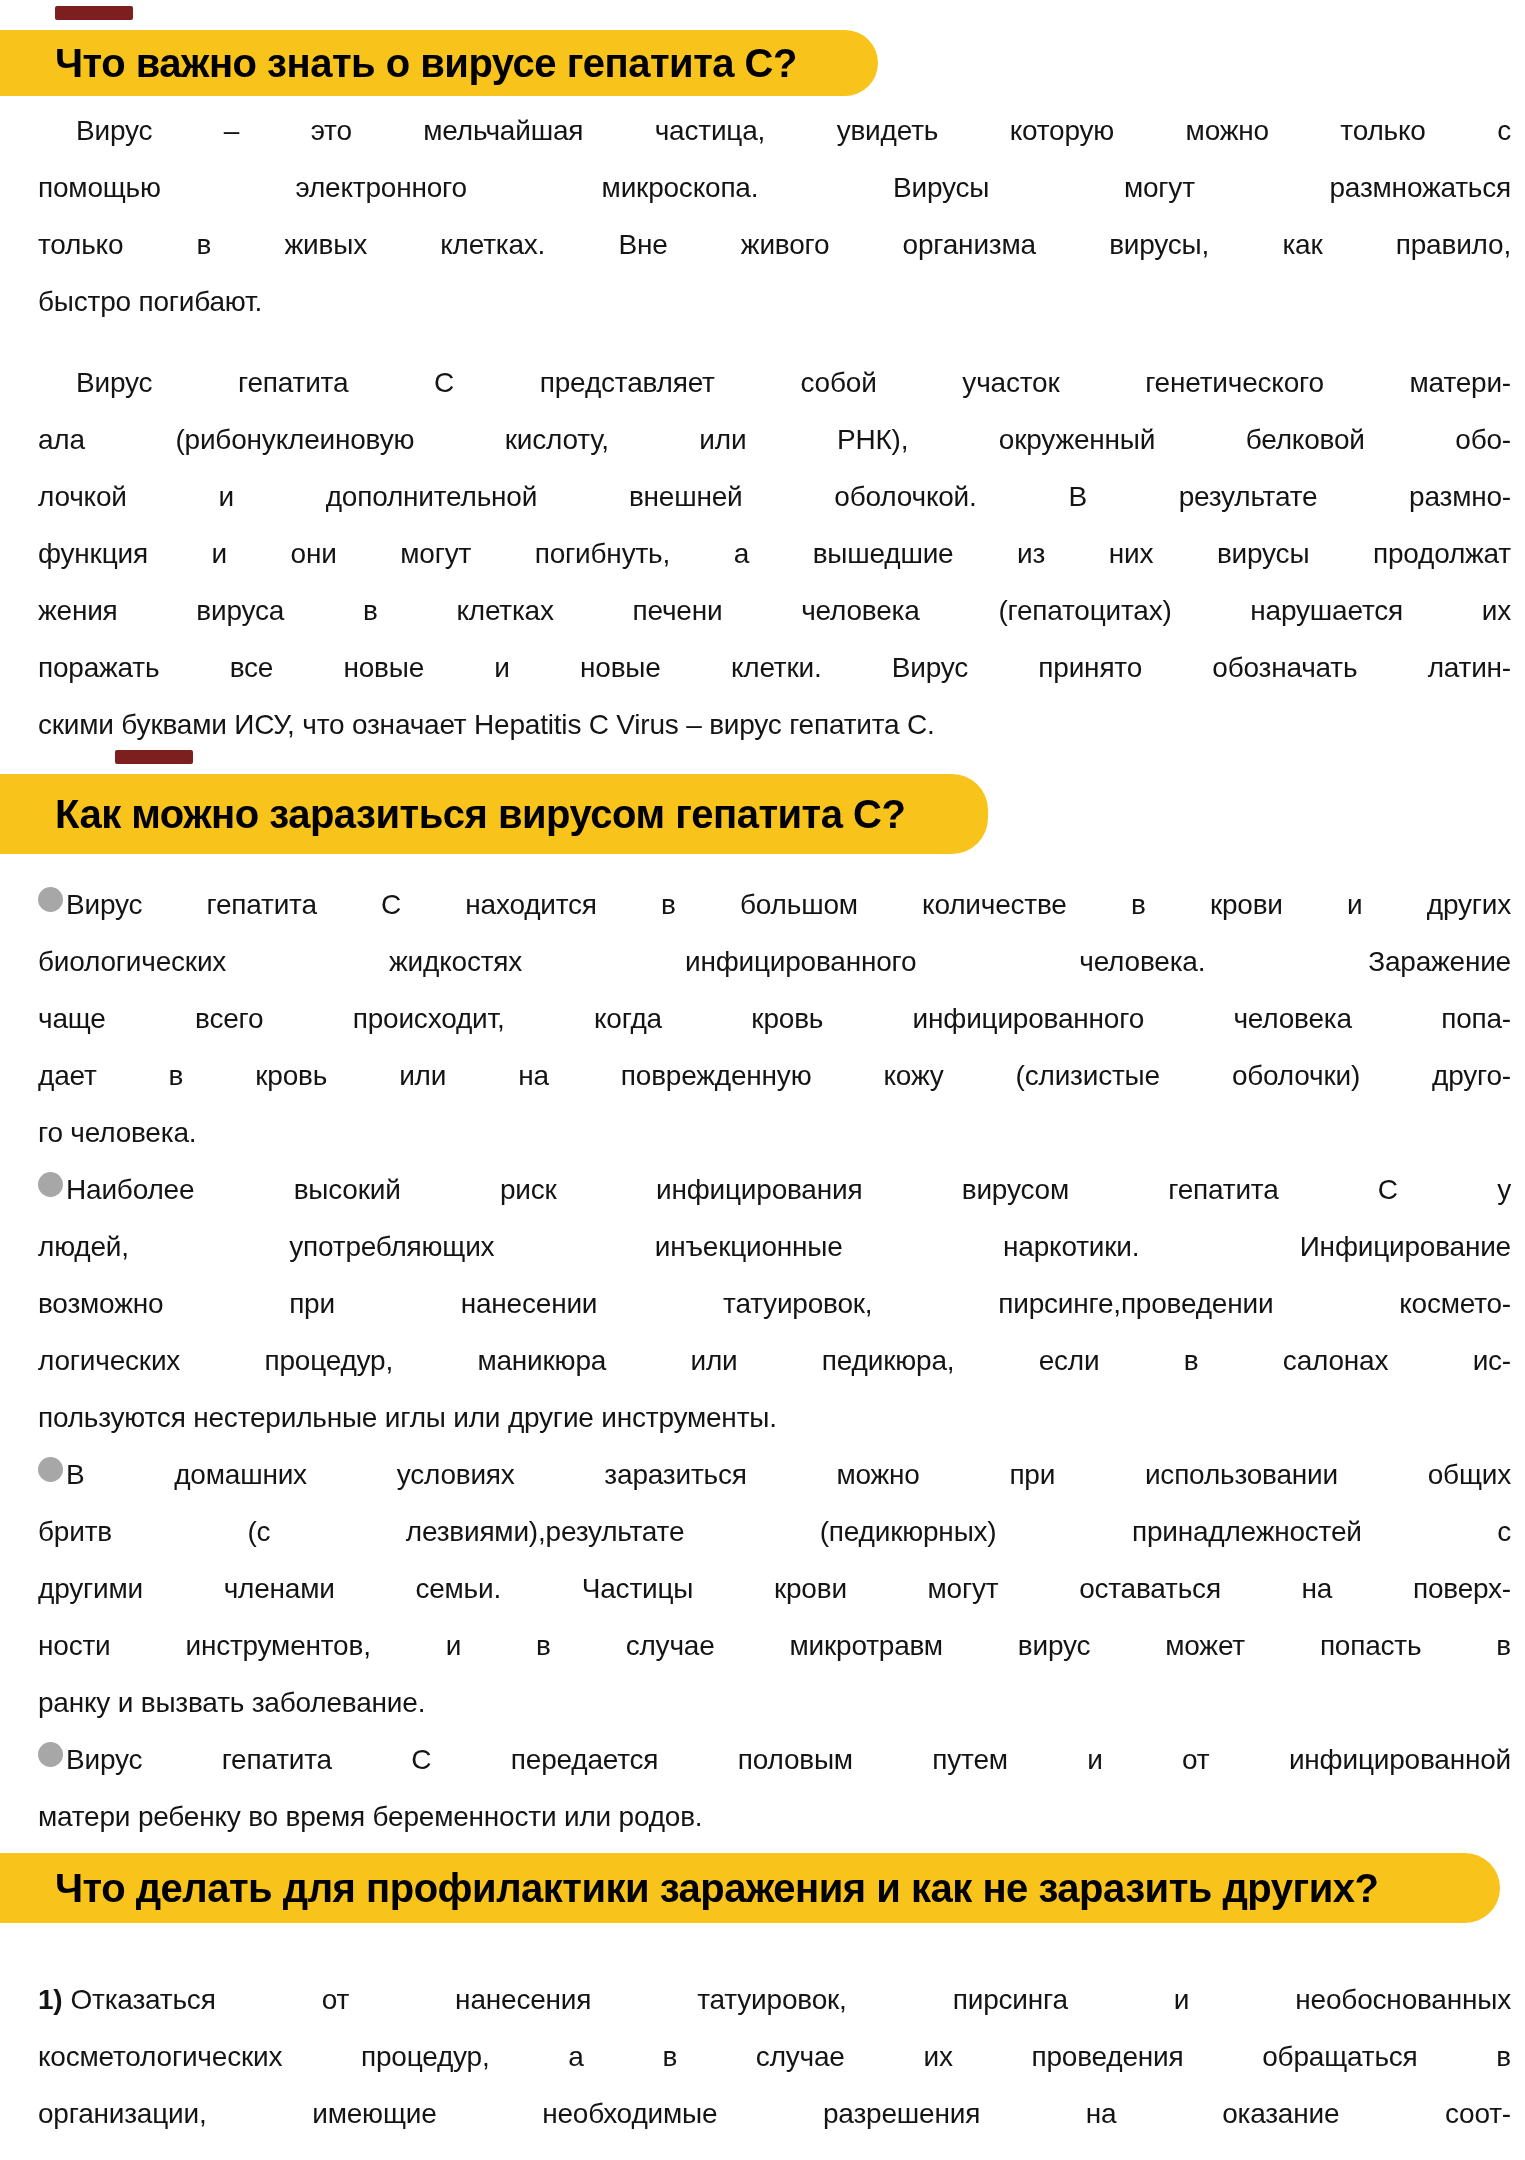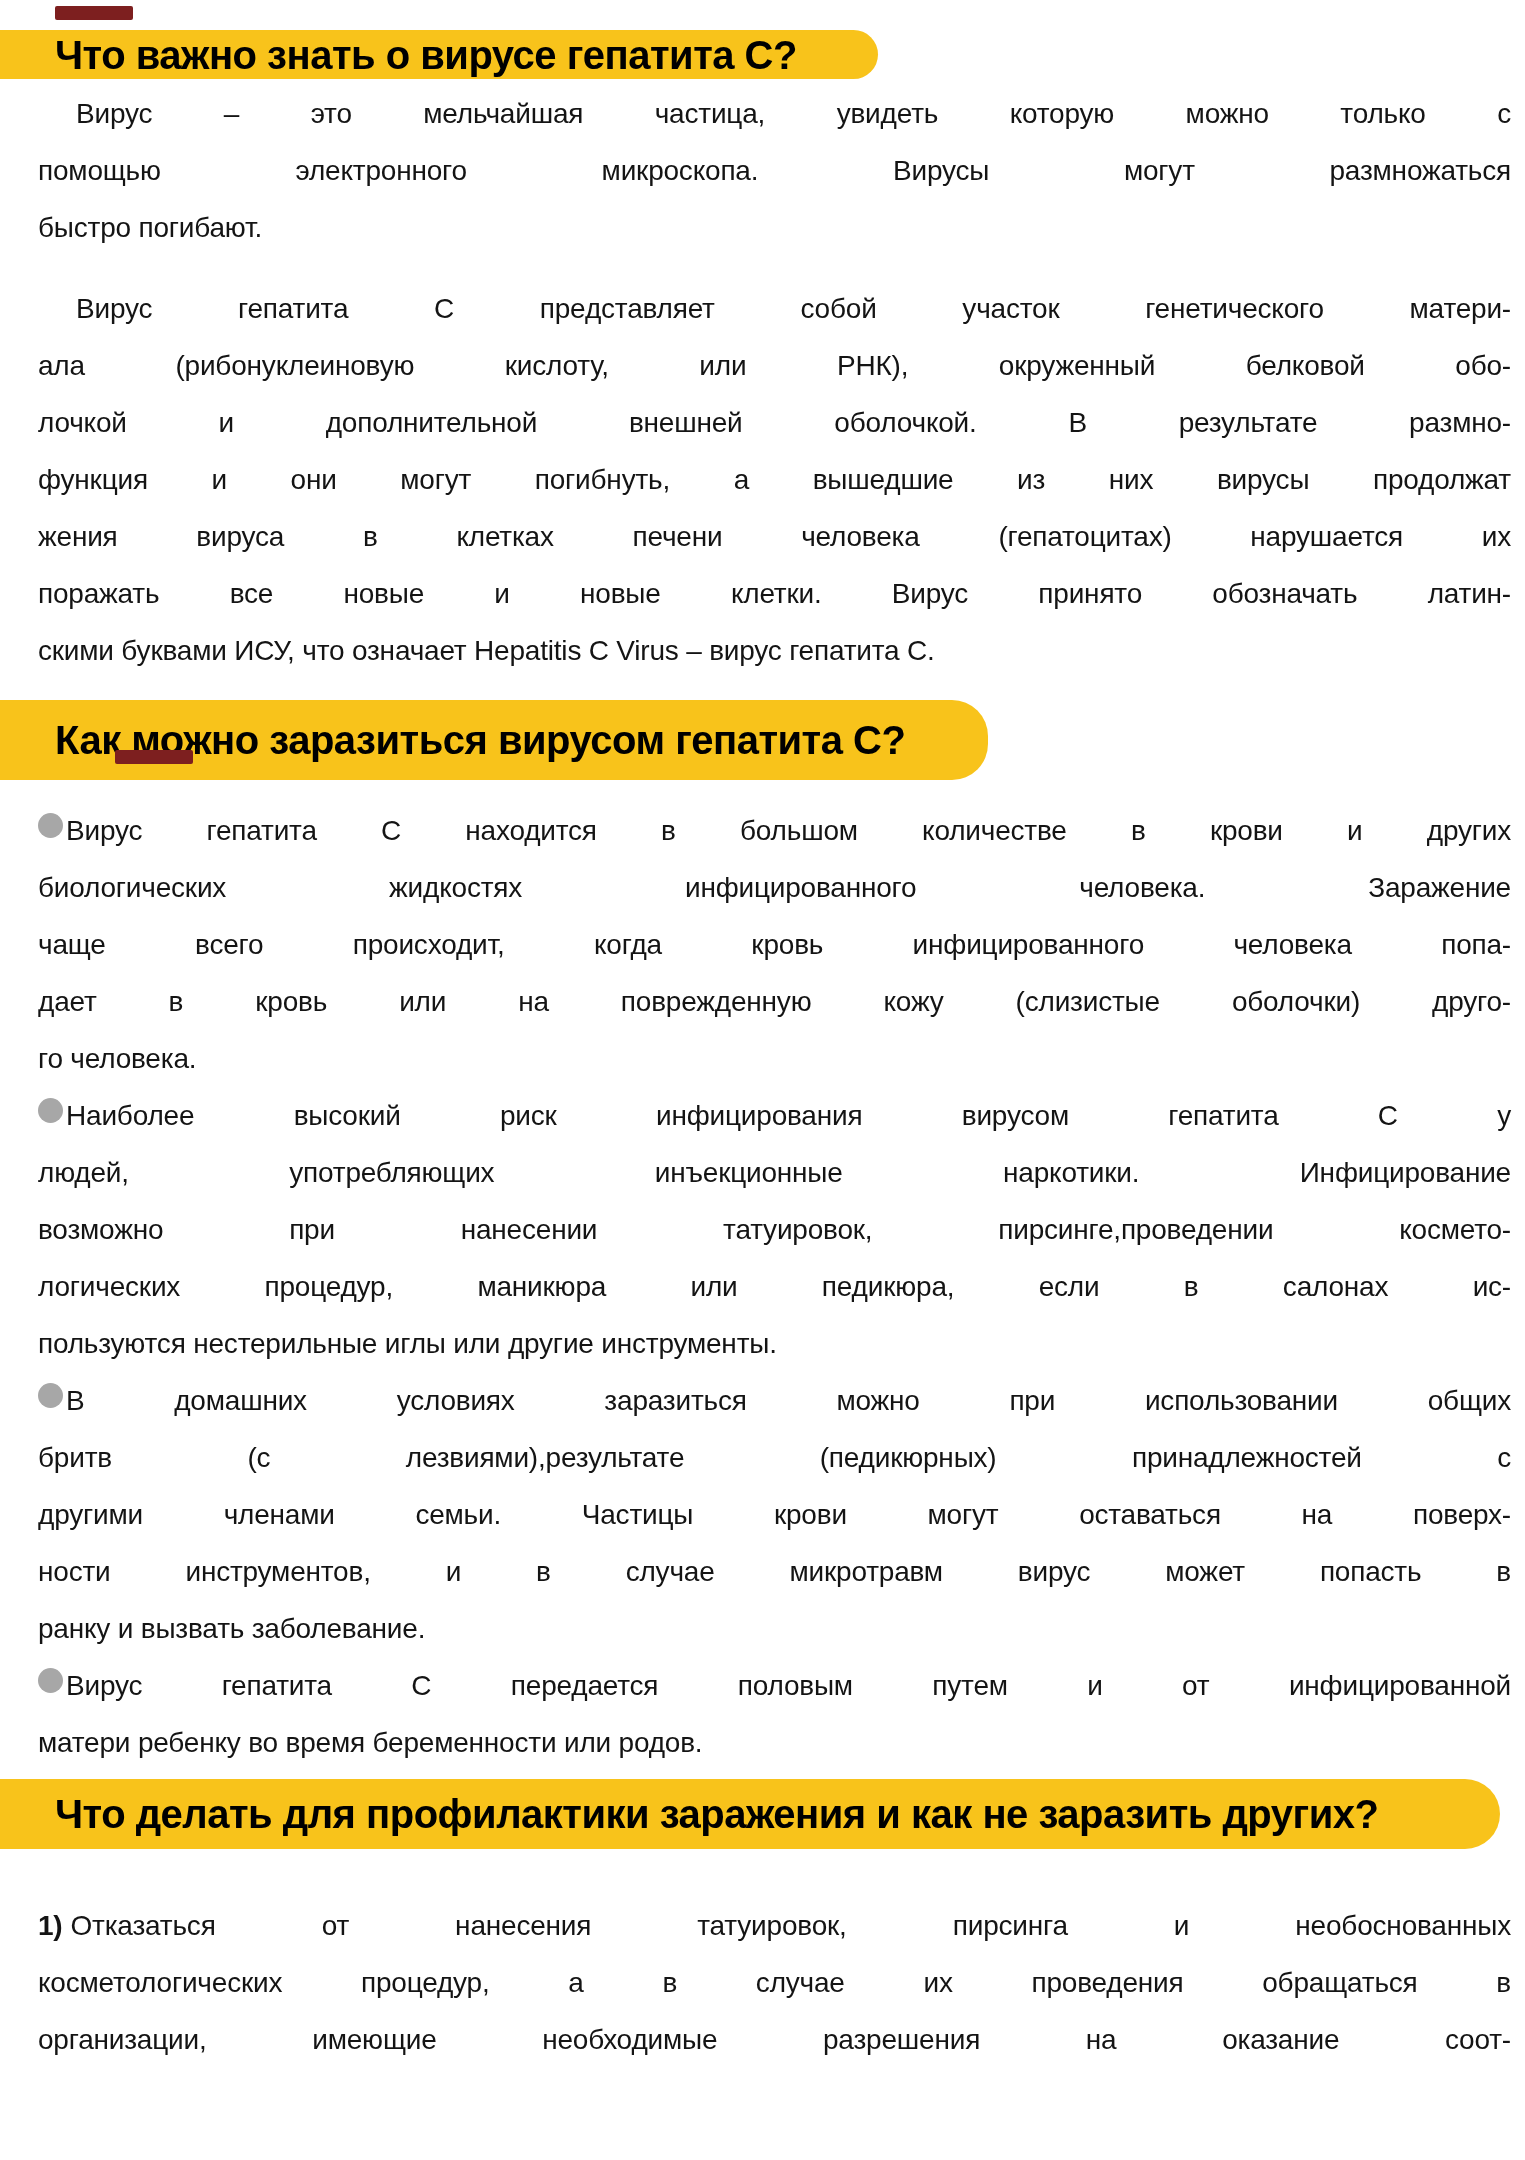--- a/index.html
+++ b/index.html
@@ -10,21 +10,21 @@
     color:var(--text,#141414);
   }
   *{box-sizing:border-box;}
   .red-mark{position:absolute;width:78px;height:14px;background:var(--red_mark,#7d1f1f);border-radius:2px;}
   .mark1{left:55px;top:6px;}
   .mark2{left:115px;top:750px;}
   .ybar{
     background:var(--accent,#f8c31b);
     display:flex;align-items:center;padding-left:55px;
   }
-  .bar1{width:878px;height:49px;margin-top:30px;border-radius:0 33px 33px 0;}
+  .bar1{width:878px;height:66px;margin-top:30px;border-radius:0 33px 33px 0;}
   .bar2{width:988px;height:80px;margin-top:21px;border-radius:0 36px 36px 0;}
   .bar3{width:1500px;height:70px;margin-top:8px;border-radius:0 35px 35px 0;}
   .htext{
     margin:0;font-weight:700;font-size:40px;line-height:1;
     letter-spacing:-0.5px;color:#000;white-space:nowrap;
   }
   .textcol{
     margin-left:38px;margin-right:14px;
     font-size:28px;line-height:57px;letter-spacing:-0.2px;
   }
@@ -47,20 +47,21 @@
 <div class="red-mark mark1"></div>
 <div class="red-mark mark2"></div>
 
 <section>
   <div class="ybar bar1">
     <h2 class="htext">Что важно знать о вирусе гепатита С?</h2>
   </div>
   <div class="textcol para">
       <div class="line j ind">Вирус – это мельчайшая частица, увидеть которую можно только с</div>
       <div class="line j">помощью электронного микроскопа. Вирусы могут размножаться</div>
+      <div class="line j">только в живых клетках. Вне живого организма вирусы, как правило,</div>
       <div class="line">быстро погибают.</div>
     </div>
   <div class="textcol para p2">
       <div class="line j ind">Вирус гепатита С представляет собой участок генетического матери-</div>
       <div class="line j">ала (рибонуклеиновую кислоту, или РНК), окруженный белковой обо-</div>
       <div class="line j">лочкой и дополнительной внешней оболочкой. В результате размно-</div>
       <div class="line j">функция и они могут погибнуть, а вышедшие из них вирусы продолжат</div>
       <div class="line j">жения вируса в клетках печени человека (гепатоцитах) нарушается их</div>
       <div class="line j">поражать все новые и новые клетки. Вирус принято обозначать латин-</div>
       <div class="line">скими буквами ИСУ, что означает Hepatitis C Virus – вирус гепатита С.</div>

